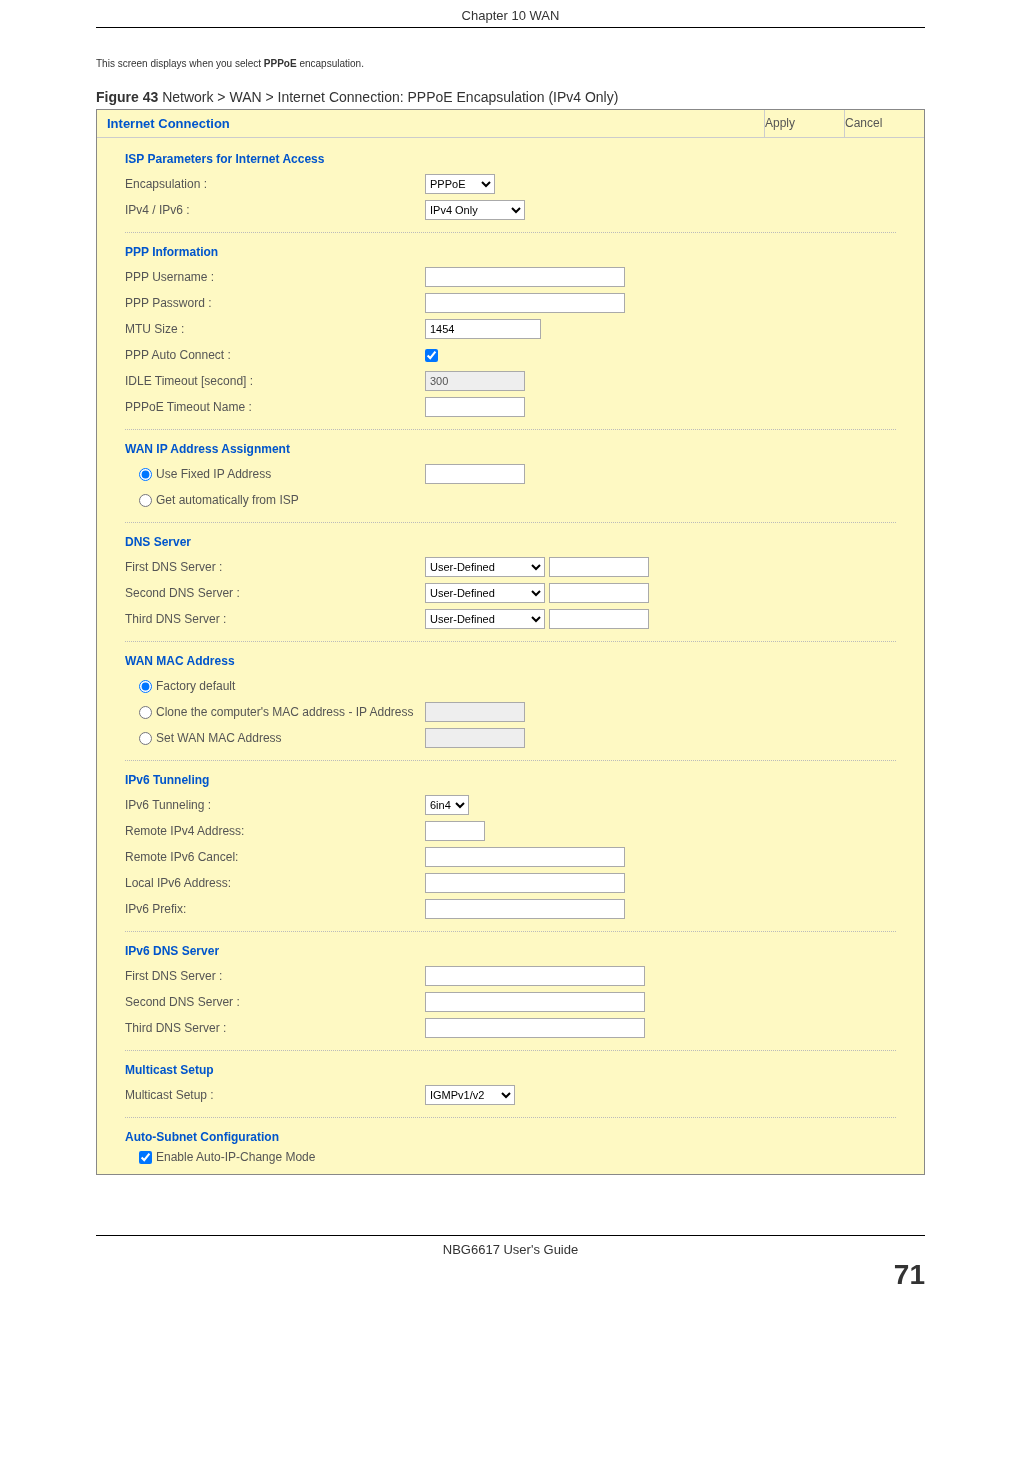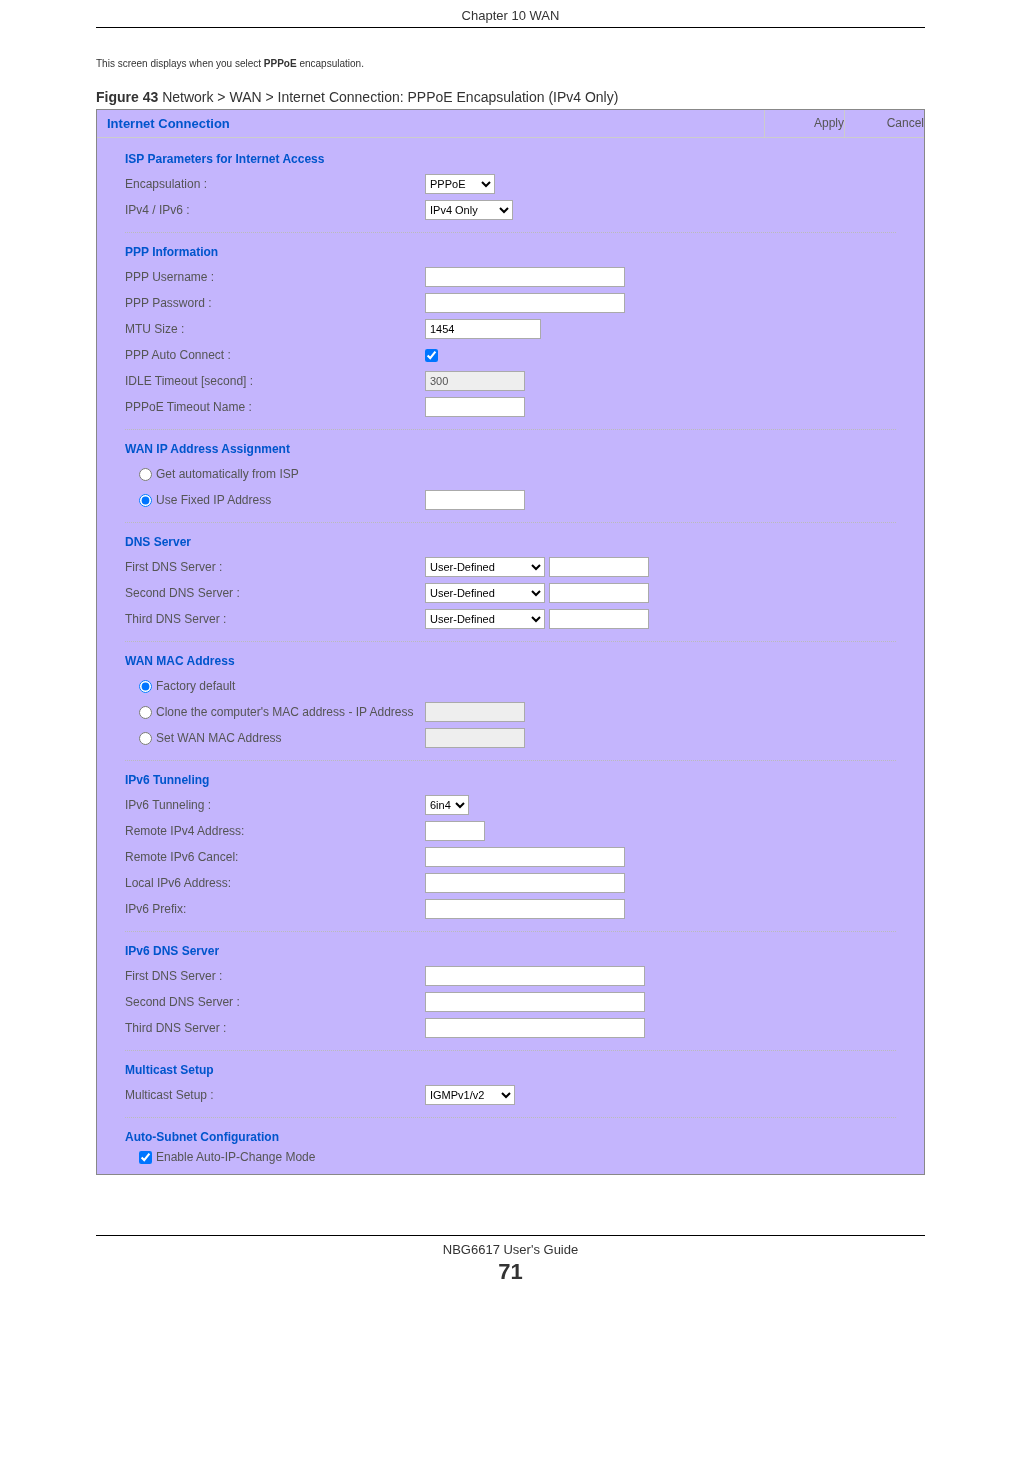--- a/index.html
+++ b/index.html
@@ -30,38 +30,38 @@
     margin-bottom: 20px;
   }
   .intro-text b { font-weight: bold; }
   .figure-caption {
     font-size: 14px;
     margin-bottom: 4px;
   }
   .figure-caption b { font-weight: bold; }
   .screenshot {
     border: 1px solid #888;
-    background: #c4b5fd;
+    background: #fef9c3;
   }
   .ss-header {
     display: flex;
     align-items: stretch;
     border-bottom: 1px solid #ccc;
   }
   .ss-title {
     flex: 1;
     color: #0055cc;
     font-weight: bold;
     font-size: 13px;
     padding: 6px 10px;
   }
   .ss-btn {
     width: 80px;
     border-left: 1px solid #ccc;
-    text-align: right;
+    text-align: left;
     font-size: 12px;
     color: #555;
     padding: 6px 0;
     cursor: pointer;
   }
   .ss-body {
     padding: 14px 28px 10px 28px;
   }
   .section {
     margin-bottom: 6px;
@@ -111,22 +111,22 @@
   .bottom-rule {
     border: none;
     border-top: 1px solid #000;
     margin: 60px 0 6px 0;
   }
   .footer-title {
     text-align: center;
     font-size: 13px;
   }
   .page-no {
-    text-align: center;
-    font-size: 22px;
+    text-align: right;
+    font-size: 28px;
     font-weight: bold;
     margin-top: 2px;
   }
   .radio-row {
     display:flex;
     align-items:center;
     min-height:24px;
     font-size:12px;
     color:#555;
     padding-left:14px;
@@ -169,21 +169,21 @@
       <div class="section-title">ISP Parameters for Internet Access</div>
       <div class="row">
         <div class="lbl">Encapsulation :</div>
         <div class="ctrl">
               <select style="width:70px;"><option>PPPoE</option></select>
             </div>
       </div>
       <div class="row">
         <div class="lbl">IPv4 / IPv6 :</div>
         <div class="ctrl">
-              <select style="width:88px;"><option>IPv4 Only</option></select>
+              <select style="width:100px;"><option>IPv4 Only</option></select>
             </div>
       </div>
     </div>
     <hr class="dotted-sep">
 
     <div class="section">
       <div class="section-title">PPP Information</div>
       <div class="row">
         <div class="lbl">PPP Username :</div>
         <div class="ctrl">
@@ -218,33 +218,33 @@
         <div class="lbl">PPPoE Timeout Name :</div>
         <div class="ctrl">
               <input type="text" style="width: 100px;" value="">
             </div>
       </div>
     </div>
     <hr class="dotted-sep">
 
     <div class="section">
       <div class="section-title">WAN IP Address Assignment</div>
+      <div class="radio-row">
+        <div class="radio-lbl">
+              <input type="radio" name="wanip" checked="" style="">
+              <span>Use Fixed IP Address</span>
+            </div>
+        <div class="ctrl"><input type="text" style="width: 100px;" value=""></div>
+      </div>
       <div class="radio-row">
         <div class="radio-lbl">
               <input type="radio" name="wanip" style="">
               <span>Get automatically from ISP</span>
             </div>
         <div class="ctrl"></div>
-      </div>
-      <div class="radio-row">
-        <div class="radio-lbl">
-              <input type="radio" name="wanip" checked="" style="">
-              <span>Use Fixed IP Address</span>
-            </div>
-        <div class="ctrl"><input type="text" style="width: 100px;" value=""></div>
       </div>
     </div>
     <hr class="dotted-sep">
 
     <div class="section">
       <div class="section-title">DNS Server</div>
       <div class="row">
         <div class="lbl">First DNS Server :</div>
         <div class="ctrl">
           <select style="width:120px;"><option>User-Defined</option></select>

